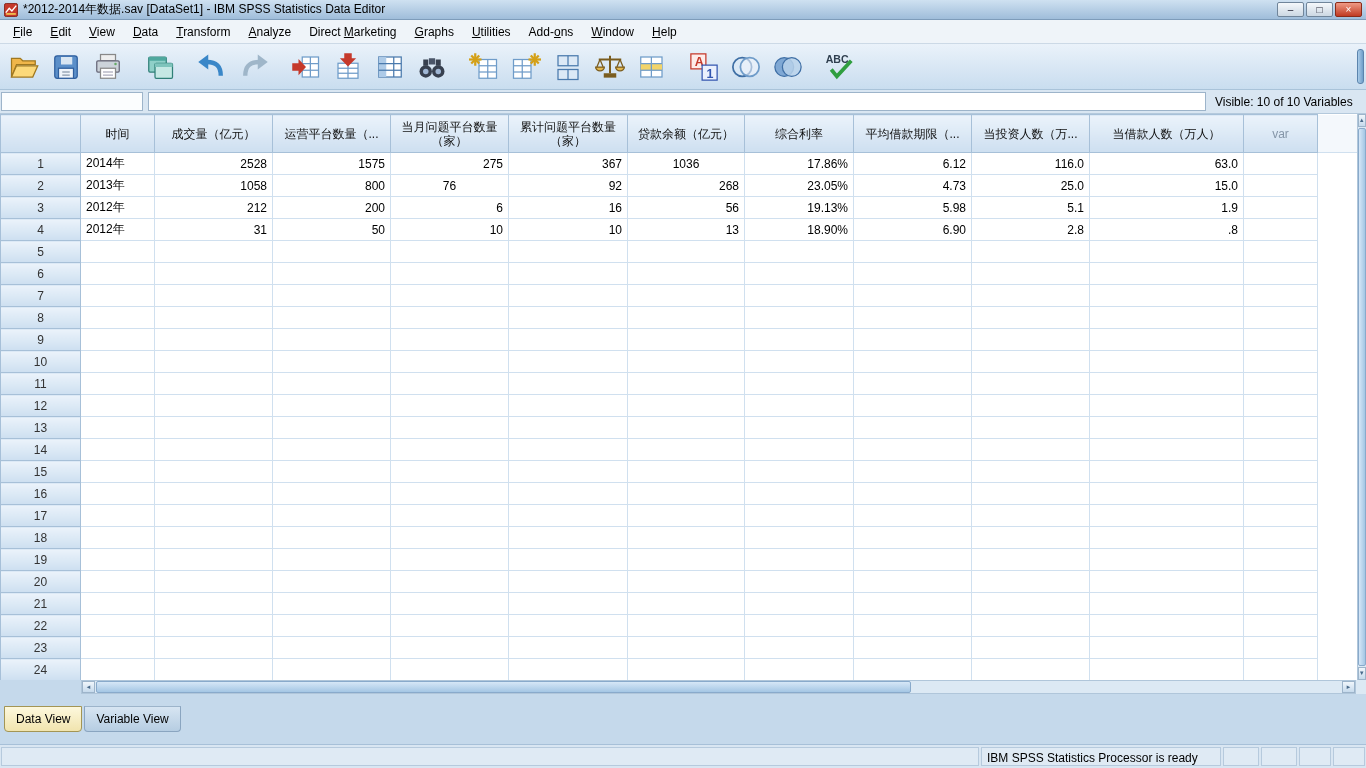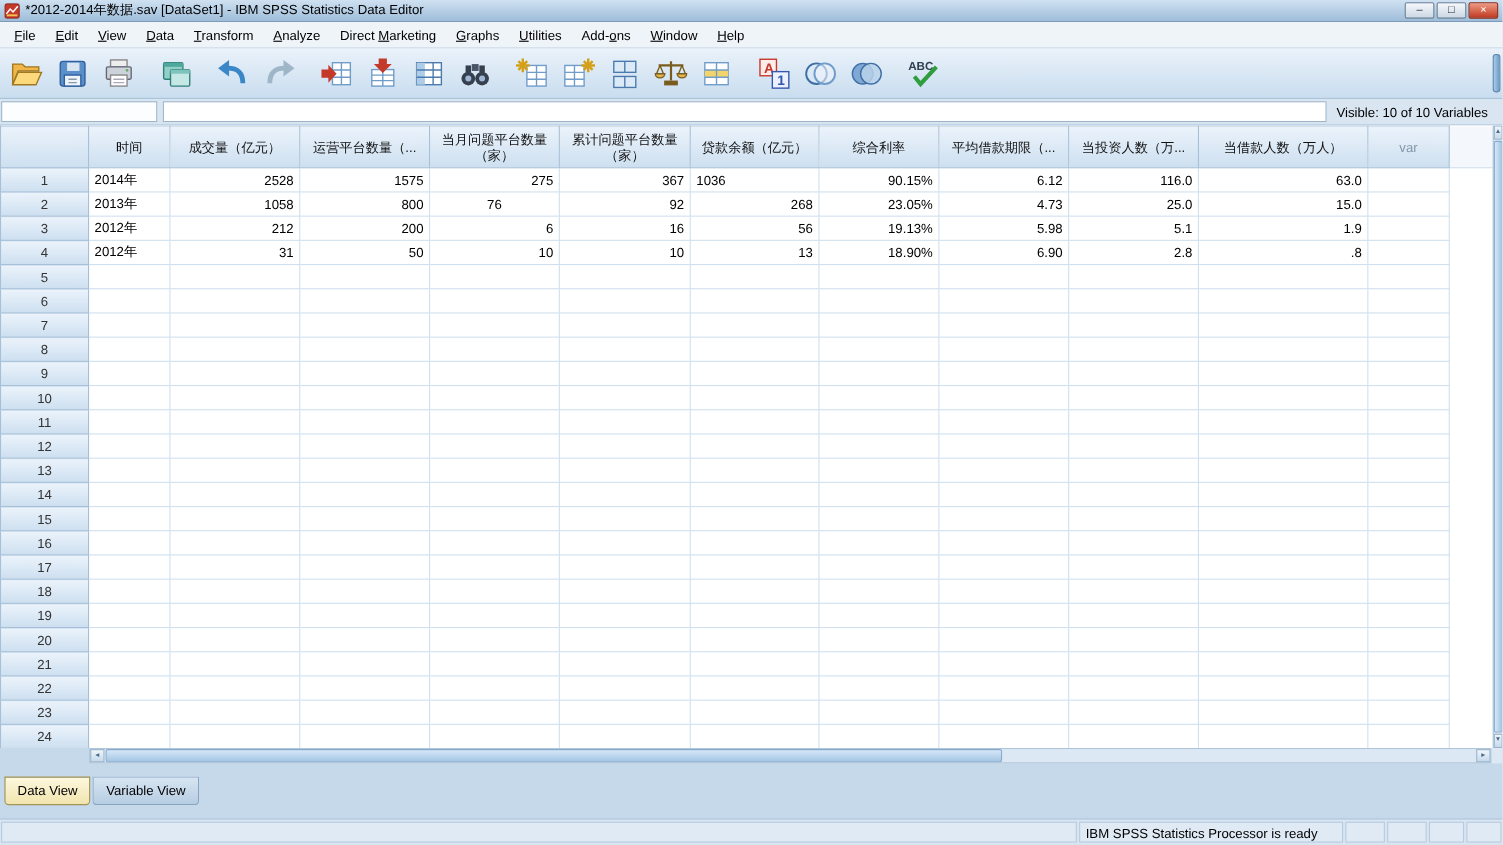--- a/index.html
+++ b/index.html
@@ -306,22 +306,22 @@
           </tr>
         </thead>
       <tbody>
           <tr>
             <th class="rowhdr">1</th>
             <td style="text-align: left;">2014年</td>
             <td style="text-align: right;">2528</td>
             <td style="text-align: right;">1575</td>
             <td style="text-align: right;">275</td>
             <td style="text-align: right;">367</td>
-            <td style="text-align: left;">1036</td>
-            <td style="text-align: right;">90.15%</td>
+            <td style="text-align: center;">1036</td>
+            <td style="text-align: right;">17.86%</td>
             <td style="text-align: right;">6.12</td>
             <td style="text-align: right;">116.0</td>
             <td style="text-align: right;">63.0</td>
             <td style="text-align: left;"></td>
             <td class="filler-col"></td>
           </tr>
           <tr>
             <th class="rowhdr">2</th>
             <td style="text-align: left;">2013年</td>
             <td style="text-align: right;">1058</td>

